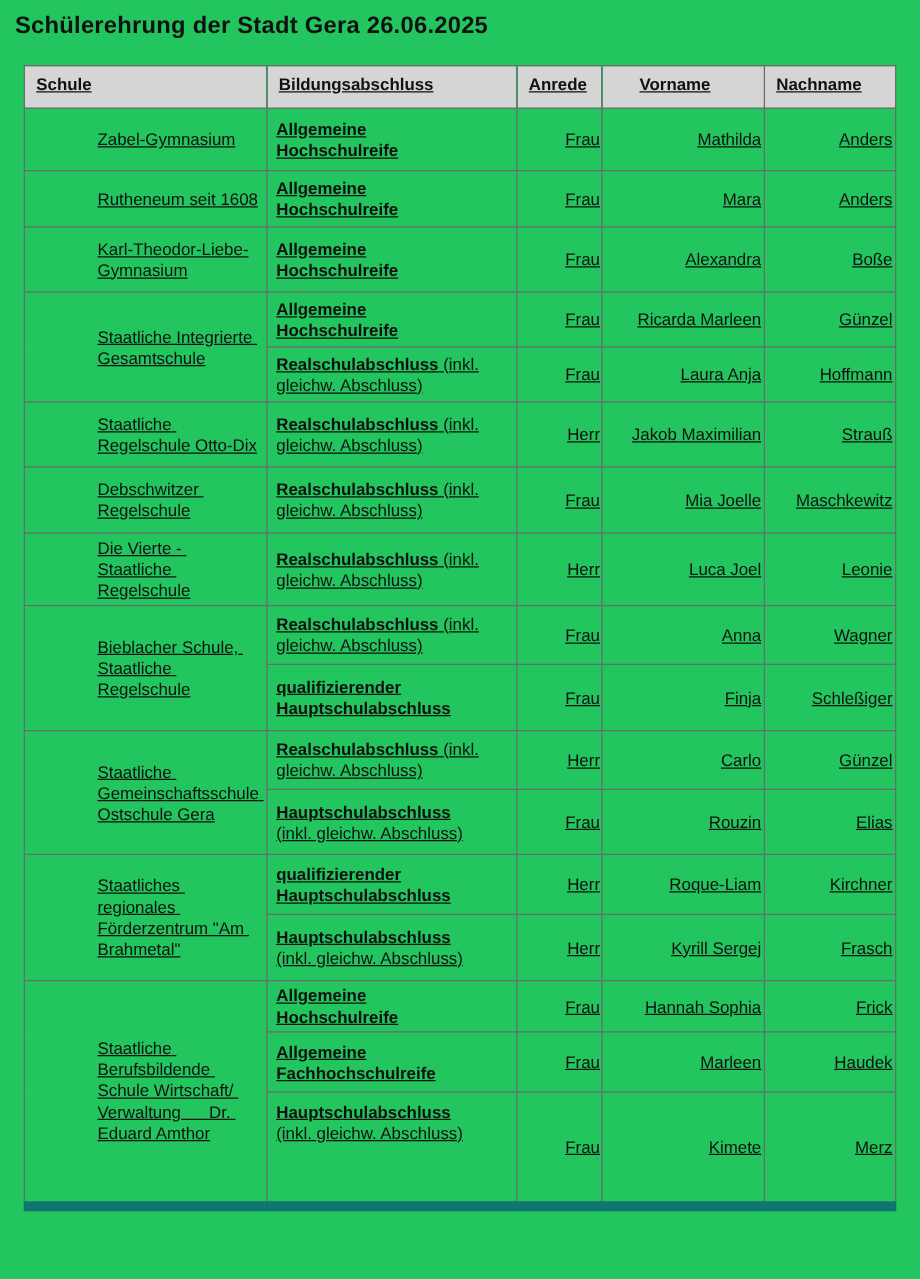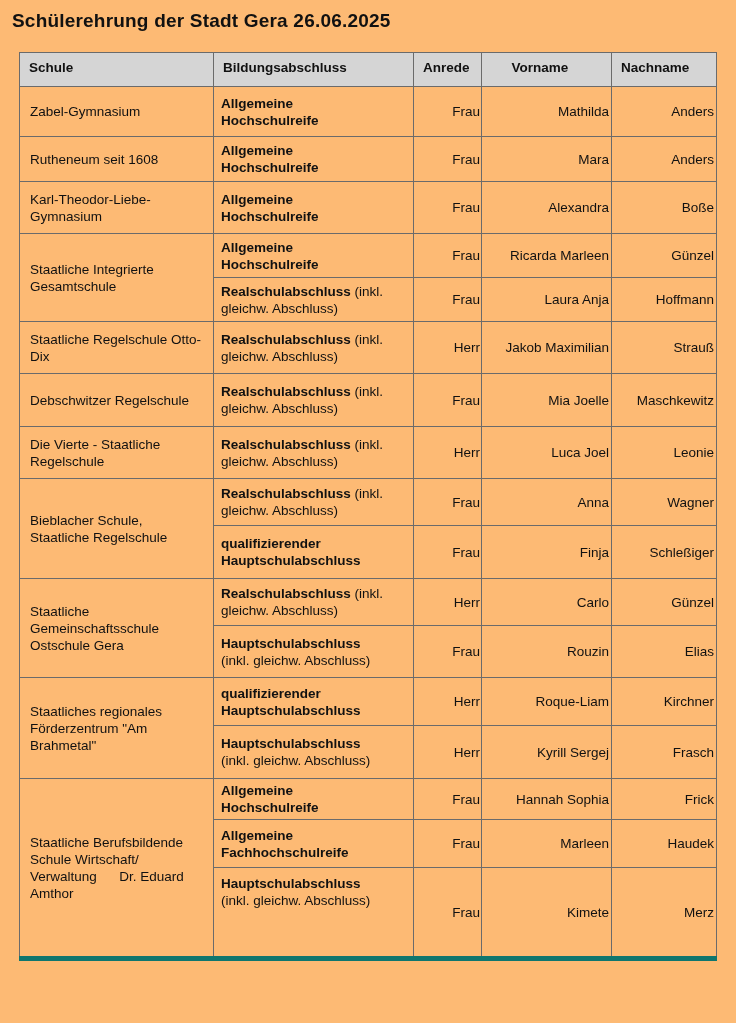--- a/index.html
+++ b/index.html
@@ -1,28 +1,28 @@
 <!DOCTYPE html>
 <html><head>
 <meta charset="utf-8">
 <style>
   html,body{margin:0;padding:0;background:#fff;color:#111;
     font-family:"Liberation Sans","DejaVu Sans",sans-serif;}
-  .page{width:736px;height:1023px;background:#fdba74;overflow:hidden;box-sizing:border-box;padding:8px 12px 0 12px;}
+  .page{width:736px;height:1023px;background:#22c55e;overflow:hidden;box-sizing:border-box;padding:8px 12px 0 12px;}
   .title{font-size:19px;font-weight:bold;margin:2px 0 0 0;letter-spacing:0.2px;}
   .subtitle{font-size:14.5px;font-weight:bold;line-height:1.38;margin-top:24px;max-width:712px;}
   table.doc{border-collapse:collapse;margin:20px 0 0 7px;table-layout:fixed;width:697px;}
   table.doc td,table.doc th{border:1px solid #6b6b6b;box-sizing:border-box;
     font-size:13.5px;line-height:17px;overflow:hidden;}
-  table.doc{border-bottom:5px solid #0f766e;}
+  table.doc{border-bottom:8px solid #0f766e;text-decoration:underline;}
   thead th{background:#d5d5d5;font-weight:bold;text-align:left;vertical-align:top;
     padding:6px 4px 0 9px;height:34px;}
   thead th.c{text-align:center;padding-left:0;padding-right:13px;}
   td.school{vertical-align:middle;padding:3px 6px 3px 10px;}
-  .school-inner{max-width:172px;white-space:pre-wrap;}
+  .school-inner{max-width:172px;white-space:pre-wrap;margin-left:48px;}
   td.deg{vertical-align:middle;padding:3px 4px 3px 7px;}
   td.deg.top{vertical-align:top;padding-top:7px;}
   .deg-inner{max-width:166px;}
   .deg-bold{font-weight:bold;}
   td.anrede{vertical-align:middle;text-align:right;padding-left:6px;}
   td.name{vertical-align:middle;text-align:right;padding:0 2px;}
 </style>
 </head>
 <body>
 

